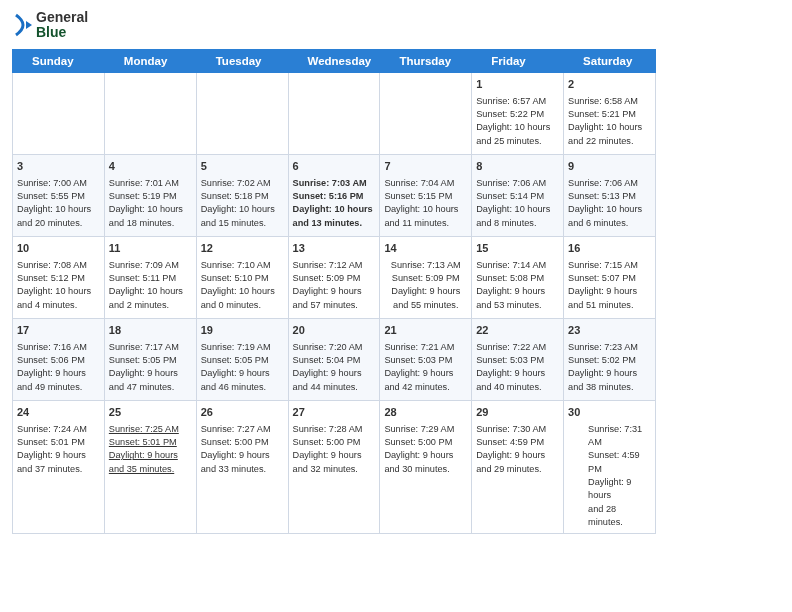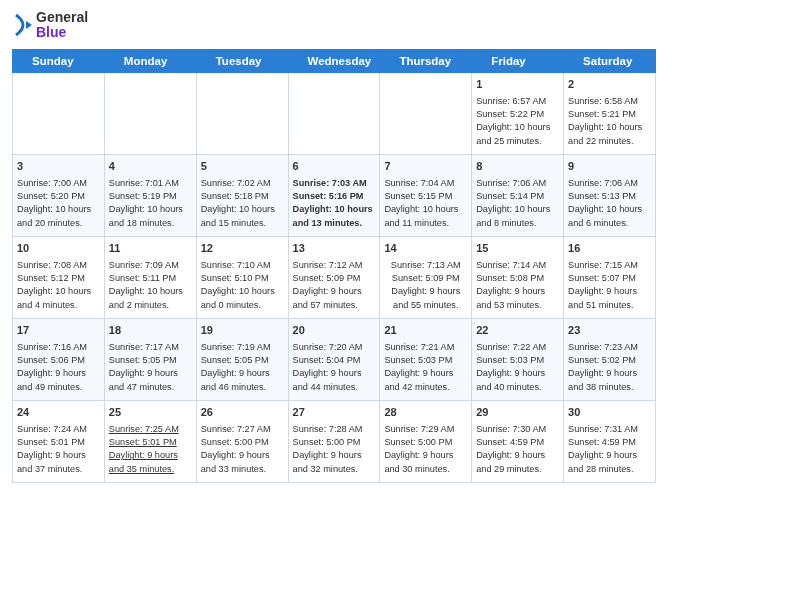--- a/index.html
+++ b/index.html
@@ -86,21 +86,21 @@
 </head>
 <body>
 
 <div class="container">
   <div class="header">
     <div class="logo">
         <svg width="20" height="28" viewBox="0 0 20 28">
           <path d="M4,4 Q18,14 4,24" stroke="#1a6fc4" stroke-width="3" fill="none"></path>
           <polygon points="14,10 20,14 14,18" fill="#1a6fc4"></polygon>
         </svg>
-        <div style="font-size: 14px; font-weight: bold; color: rgb(51, 51, 51); line-height: 1.1;"><span style="color:#333">General</span><br><span style="color:#6d28d9">Blue</span></div>
+        <div style="font-size: 14px; font-weight: bold; color: rgb(51, 51, 51); line-height: 1.1;"><span style="color:#333">General</span><br><span style="color:#14532d">Blue</span></div>
       </div>
     <div class="title-block">
       <div class="month-title"></div>
       <div class="subtitle"></div>
     </div>
   </div>
 
   <table>
     <thead>
       <tr>
@@ -132,21 +132,21 @@
             <div class="day-info" style="white-space: pre-line;">Sunrise: 6:58 AM
 Sunset: 5:21 PM
 Daylight: 10 hours
 and 22 minutes.</div>
           </td>
         </tr>
         <tr>
           <td>
             <span class="day-num">3</span>
             <div class="day-info" style="white-space: pre-line;">Sunrise: 7:00 AM
-Sunset: 5:20 PM
+Sunset: 5:55 PM
 Daylight: 10 hours
 and 20 minutes.</div>
           </td>
           <td>
             <span class="day-num">4</span>
             <div class="day-info" style="white-space: pre-line;">Sunrise: 7:01 AM
 Sunset: 5:19 PM
 Daylight: 10 hours
 and 18 minutes.</div>
           </td>
@@ -326,21 +326,21 @@
           </td>
           <td>
             <span class="day-num">29</span>
             <div class="day-info" style="white-space: pre-line;">Sunrise: 7:30 AM
 Sunset: 4:59 PM
 Daylight: 9 hours
 and 29 minutes.</div>
           </td>
           <td>
             <span class="day-num">30</span>
-            <div class="day-info" style="white-space: pre-line;">Sunrise: 7:31 AM
+            <div class="day-info" style="white-space: pre-line; margin-left: 20px;">Sunrise: 7:31 AM
 Sunset: 4:59 PM
 Daylight: 9 hours
 and 28 minutes.</div>
           </td>
         </tr>
       </tbody>
   </table>
 </div>
 
 </body></html>

